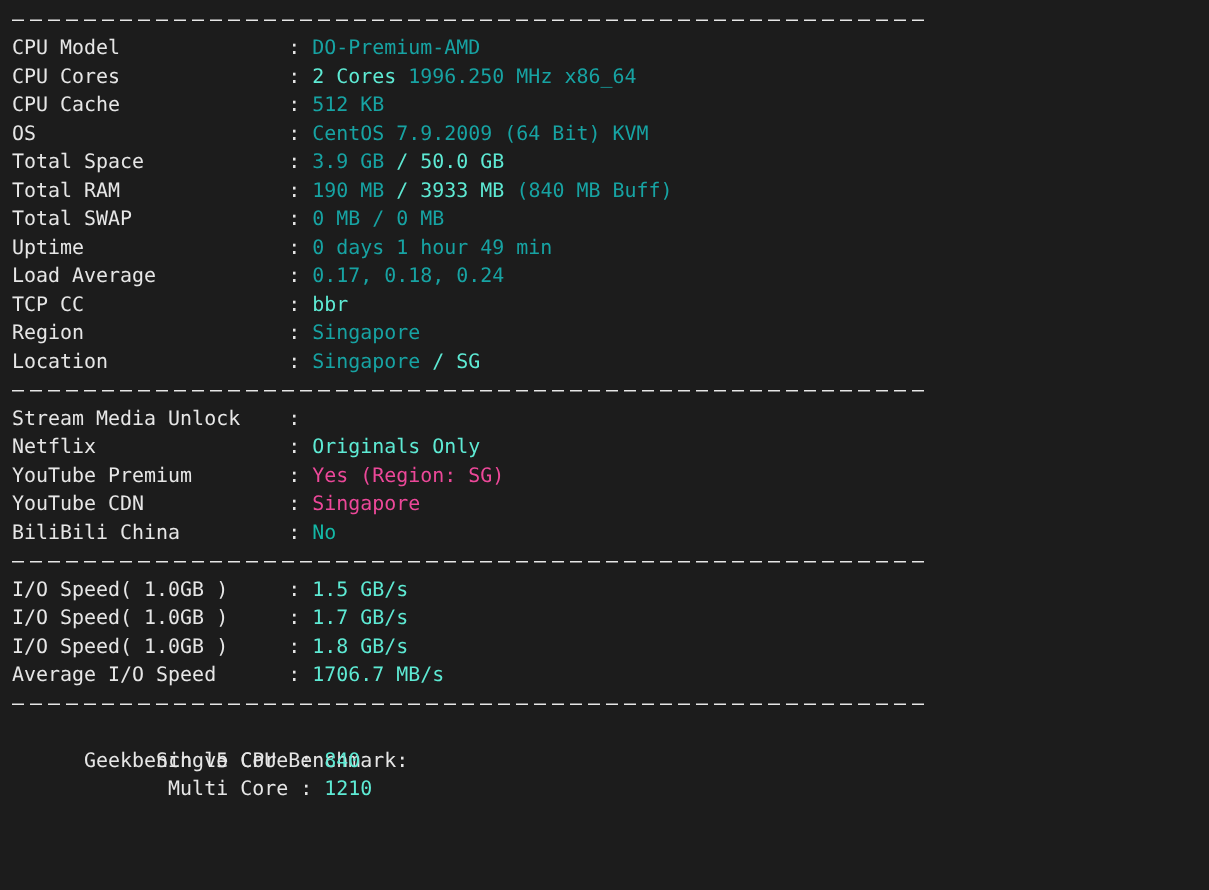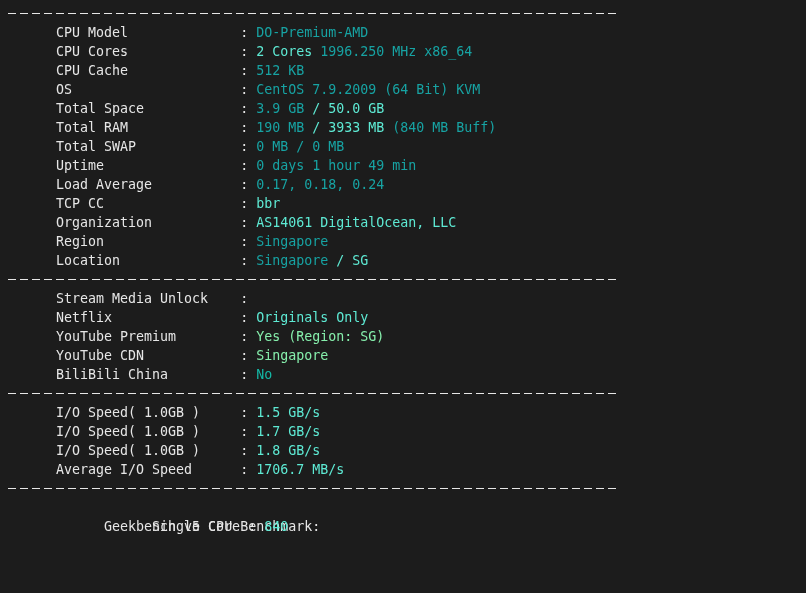--- a/index.html
+++ b/index.html
@@ -18,21 +18,20 @@
     overflow: hidden;
     -webkit-font-smoothing: antialiased;
   }
   .term-body {
     padding: 4px 0 0 8px;
   }
   .line {
     height: 19px;
     white-space: pre;
     color: #e6e6e6;
-    margin-left: 48px;
   }
   .sep {
     height: 19px;
     position: relative;
   }
   .sep::before {
     content: "";
     position: absolute;
     left: 0;
     top: 9px;
@@ -50,21 +49,21 @@
   }
   .colon {
     color: #e6e6e6;
     white-space: pre;
   }
   .val {
     white-space: pre;
   }
   .c-cyan   { color: #17a3a3; }
   .c-yellow { color: #5eead4; }
-  .c-green  { color: #86efac; }
+  .c-green  { color: #ec4899; }
   .c-red    { color: #14b8a6; }
   #watermark {
     position: absolute;
     left: 243px;
     top: 279px;
     font-family: "DejaVu Sans", "Liberation Sans", sans-serif;
     font-weight: bold;
     font-size: 34px;
     line-height: 34px;
     letter-spacing: -1px;
@@ -86,21 +85,20 @@
         <div class="line"><span class="label">CPU Model              </span><span class="colon">: </span><span class="val c-cyan">DO-Premium-AMD</span></div>
         <div class="line"><span class="label">CPU Cores              </span><span class="colon">: </span><span class="val c-yellow">2 Cores</span><span class="val c-cyan"> 1996.250 MHz x86_64</span></div>
         <div class="line"><span class="label">CPU Cache              </span><span class="colon">: </span><span class="val c-cyan">512 KB</span></div>
         <div class="line"><span class="label">OS                     </span><span class="colon">: </span><span class="val c-cyan">CentOS 7.9.2009 (64 Bit) KVM</span></div>
         <div class="line"><span class="label">Total Space            </span><span class="colon">: </span><span class="val c-cyan">3.9 GB </span><span class="val c-yellow">/ 50.0 GB</span></div>
         <div class="line"><span class="label">Total RAM              </span><span class="colon">: </span><span class="val c-cyan">190 MB </span><span class="val c-yellow">/ 3933 MB</span><span class="val c-cyan"> (840 MB Buff)</span></div>
         <div class="line"><span class="label">Total SWAP             </span><span class="colon">: </span><span class="val c-cyan">0 MB / 0 MB</span></div>
         <div class="line"><span class="label">Uptime                 </span><span class="colon">: </span><span class="val c-cyan">0 days 1 hour 49 min</span></div>
         <div class="line"><span class="label">Load Average           </span><span class="colon">: </span><span class="val c-cyan">0.17, 0.18, 0.24</span></div>
         <div class="line"><span class="label">TCP CC                 </span><span class="colon">: </span><span class="val c-yellow">bbr</span></div>
-        <div class="line"><span class="label">Organization           </span><span class="colon">: </span><span class="val c-yellow">AS14061 DigitalOcean, LLC</span></div>
         <div class="line"><span class="label">Region                 </span><span class="colon">: </span><span class="val c-cyan">Singapore</span></div>
         <div class="line"><span class="label">Location               </span><span class="colon">: </span><span class="val c-cyan">Singapore </span><span class="val c-yellow">/ SG</span></div>
       </div>
 
     <div class="sep"></div>
 
     <div>
         <div class="line"><span class="label">Stream Media Unlock    </span><span class="colon">: </span></div>
         <div class="line"><span class="label">Netflix                </span><span class="colon">: </span><span class="val c-yellow">Originals Only</span></div>
         <div class="line"><span class="label">YouTube Premium        </span><span class="colon">: </span><span class="val c-green">Yes (Region: SG)</span></div>
@@ -118,17 +116,18 @@
       </div>
 
     <div class="sep"></div>
 
     <div class="line">
       <span class="label">Geekbench v5 CPU Benchmark:</span>
     </div>
 
     <div>
         <div class="line"><span class="label">            Single Core </span><span class="colon">: </span><span class="val c-yellow">840</span></div>
+        <div class="line"><span class="label">             Multi Core </span><span class="colon">: </span><span class="val c-yellow">1210</span></div>
       </div>
 
   </div>
 
 </div>
 
 </body></html>

